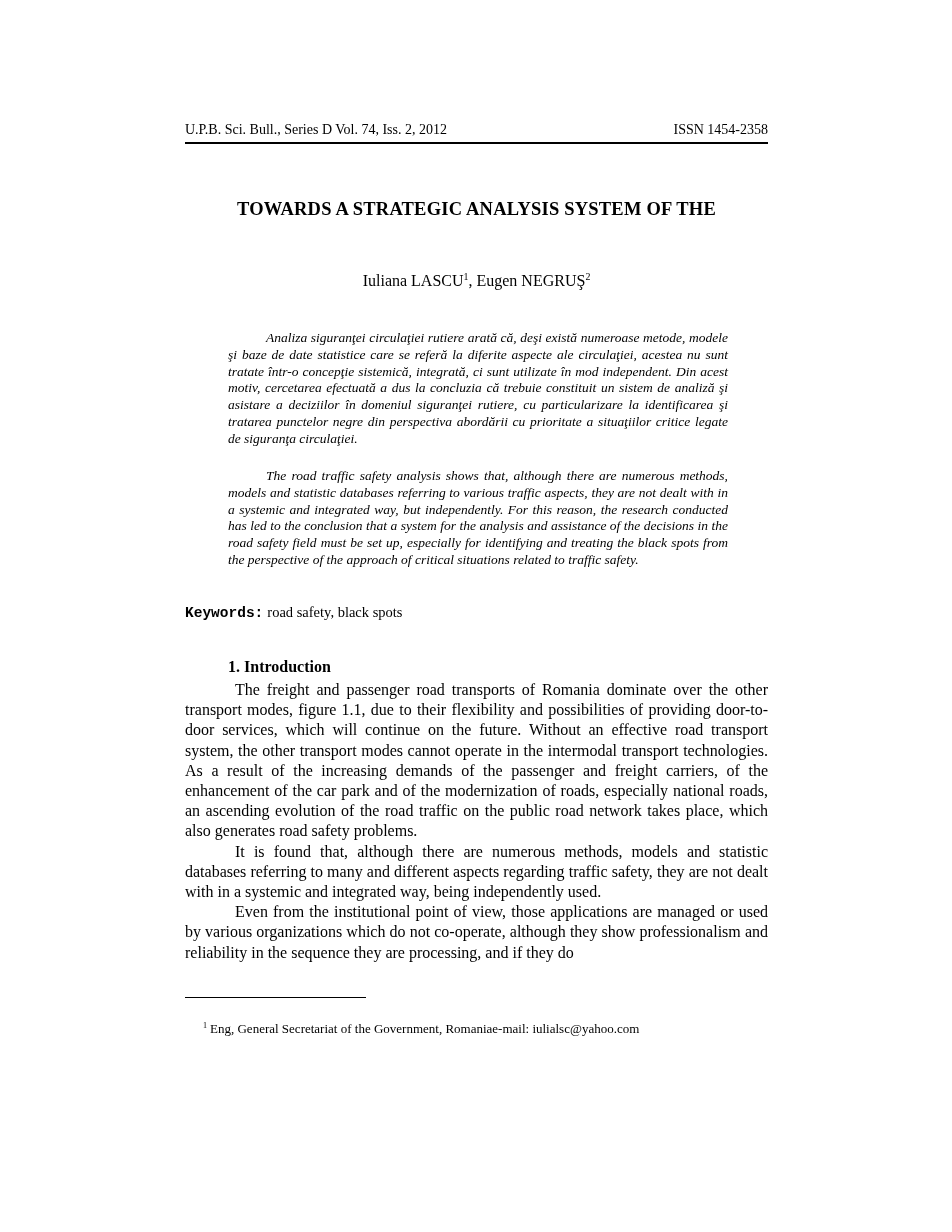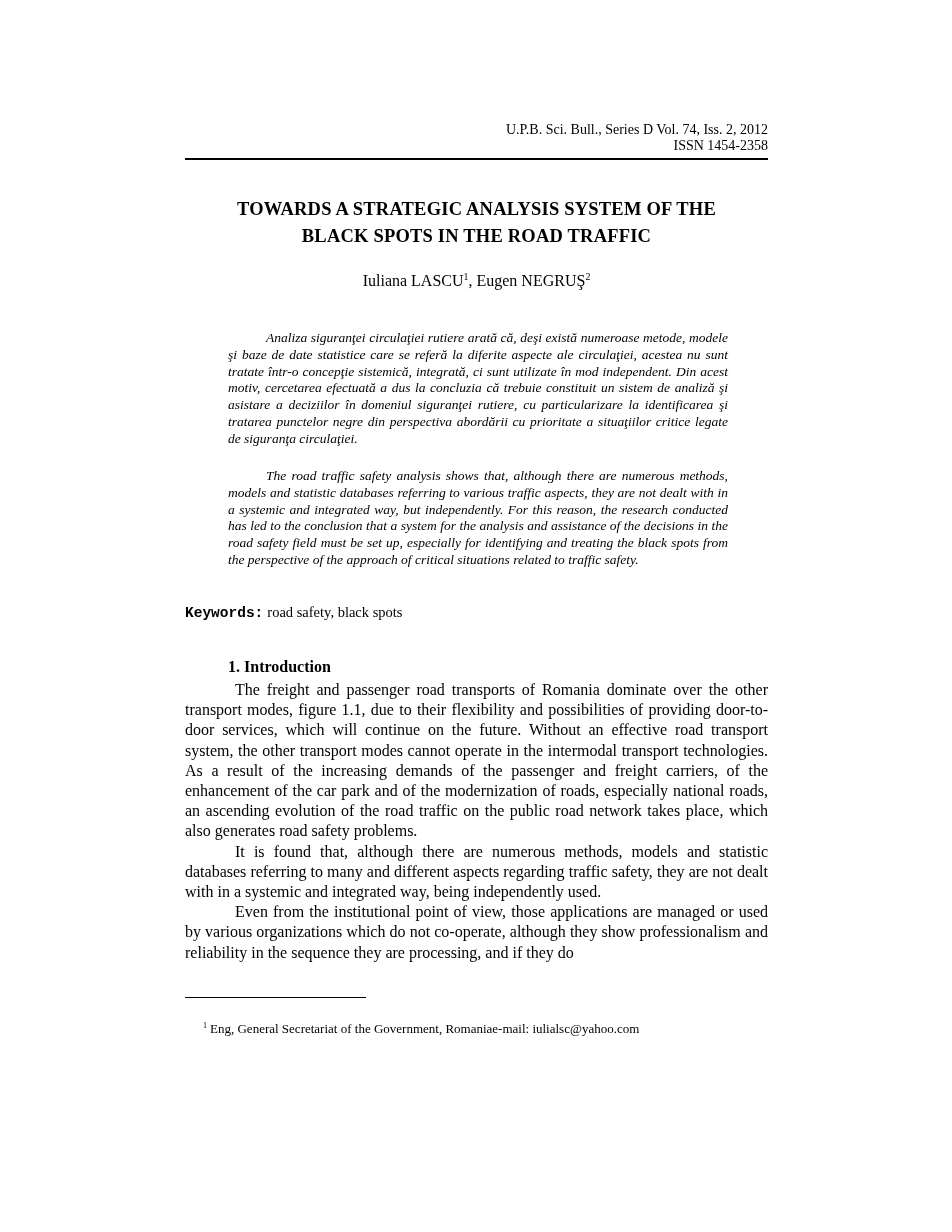--- a/index.html
+++ b/index.html
@@ -9,21 +9,21 @@
   }
   .page {
     position: relative;
     width: 952px;
     height: 1232px;
     background: #ffffff;
     color: #000000;
     font-family: "Liberation Serif", "DejaVu Serif", serif;
     overflow: hidden;
   }
-  .abs { position: absolute; flex-direction: column; }
+  .abs { position: absolute; }
 
   .header {
     left: 185px;
     top: 122px;
     width: 583px;
     display: flex;
     justify-content: space-between;
     align-items: flex-end;
     font-size: 14px;
     line-height: 16px;
@@ -125,21 +125,20 @@
 
 <div class="page">
 
   <div class="abs header">
     <span>U.P.B. Sci. Bull., Series D Vol. 74, Iss. 2, 2012</span>
     <span>ISSN 1454-2358</span>
   </div>
 
   <div class="abs title">
     <div>TOWARDS A STRATEGIC ANALYSIS SYSTEM OF THE</div>
-    <div>BLACK SPOTS IN THE ROAD TRAFFIC</div>
   </div>
 
   <div class="abs authors">
     <span>Iuliana LASCU</span><sup>1</sup><span>, </span><span>Eugen NEGRUŞ</span><sup>2</sup>
   </div>
 
   <div class="abs abstract abstract-ro">Analiza siguranţei circulaţiei rutiere arată că, deşi există numeroase metode, modele şi baze de date statistice care se referă la diferite aspecte ale circulaţiei, acestea nu sunt tratate într-o concepţie sistemică, integrată, ci sunt utilizate în mod independent. Din acest motiv, cercetarea efectuată a dus la concluzia că trebuie constituit un sistem de analiză şi asistare a deciziilor în domeniul siguranţei rutiere, cu particularizare la identificarea şi tratarea punctelor negre din perspectiva abordării cu prioritate a situaţiilor critice legate de siguranţa circulaţiei.</div>
 
   <div class="abs abstract abstract-en">The road traffic safety analysis shows that, although there are numerous methods, models and statistic databases referring to various traffic aspects, they are not dealt with in a systemic and integrated way, but independently. For this reason, the research conducted has led to the conclusion that a system for the analysis and assistance of the decisions in the road safety field must be set up, especially for identifying and treating the black spots from the perspective of the approach of critical situations related to traffic safety.</div>
 

